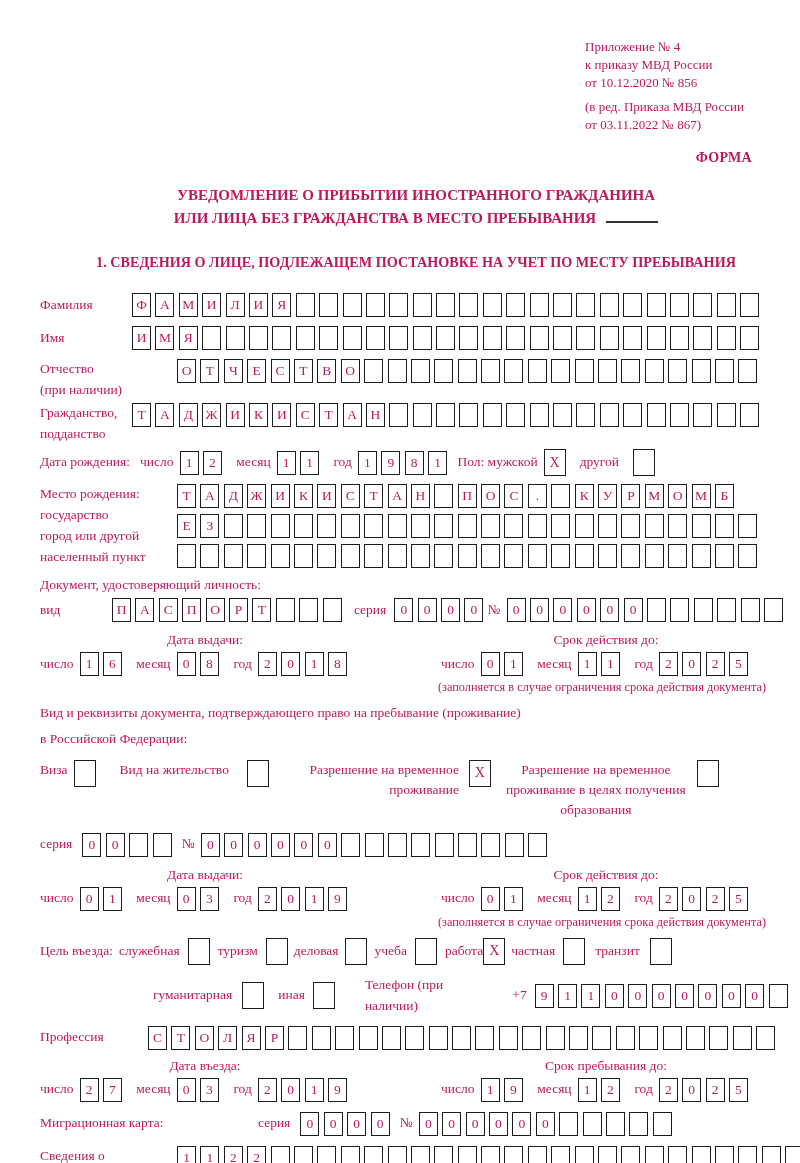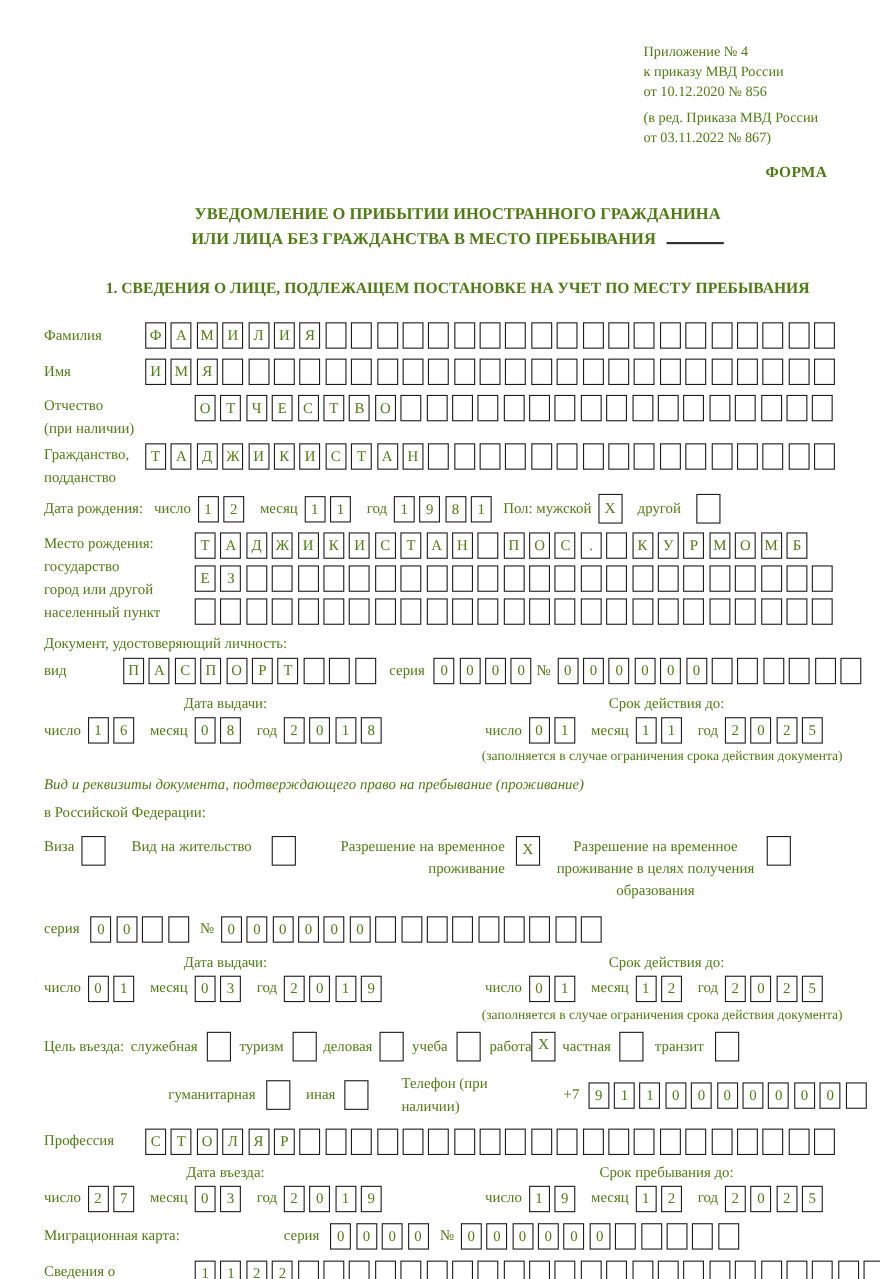--- a/index.html
+++ b/index.html
@@ -1,16 +1,16 @@
 <!DOCTYPE html>
 <html lang="ru"><head>
 <meta charset="utf-8">
 <style>
   html,body{margin:0;padding:0;background:#fff;}
-  .page{width:800px;height:1163px;overflow:hidden;background:#fff;color:#4d7c0f;
+  .page{width:800px;height:1163px;overflow:hidden;background:#fff;color:#be185d;
         font-family:"Liberation Serif","DejaVu Serif",serif;font-size:13.5px;position:relative;}
   .inner{padding:38px 8px 0 40px;}
   
   .appendix{margin-left:545px;line-height:1.4;font-size:13px;}
   .appendix .gap{margin-top:5px;}
   .forma{text-align:right;padding-right:40px;font-weight:bold;font-size:14px;margin-top:16px;letter-spacing:.3px;}
   .title{text-align:center;font-weight:bold;font-size:15px;line-height:1.55;margin-top:18px;}
   .uline{display:inline-block;width:52px;border-bottom:2px solid #333;height:10px;margin-left:10px;}
   .sheading{text-align:center;font-weight:bold;font-size:14.2px;margin-top:24px;}
   
@@ -403,21 +403,21 @@
               <span class="cell">2</span>
               <span class="cell">0</span>
               <span class="cell">2</span>
               <span class="cell">5</span>
             </span>
         </div>
       </div>
     </div>
     <div class="note">(заполняется в случае ограничения срока действия документа)</div>
 
-    <div class="lbl" style="margin-top:8px;font-style:italic;">Вид и реквизиты документа, подтверждающего право на пребывание (проживание)</div>
+    <div class="lbl" style="margin-top:8px;">Вид и реквизиты документа, подтверждающего право на пребывание (проживание)</div>
     <div class="lbl" style="margin-top:5px;">в Российской Федерации:</div>
 
     <div class="permit-row">
       <span class="pitem">
         <span class="lbl">Виза</span>
         <span class="cb g6"></span>
       </span>
       <span class="pitem g24">
         <span class="lbl">Вид на жительство</span>
         <span class="cb g18"></span>
@@ -541,21 +541,21 @@
           <span class="cell">0</span>
           <span class="cell">0</span>
           <span class="cell">0</span>
           <span class="cell">0</span>
           <span class="cell">0</span>
           <span class="cell">0</span>
           <span class="cell"></span>
         </span>
     </div>
 
-    <div class="frow" style="margin-top:9px;">
+    <div class="frow" style="margin-top:9px;gap:16px;">
       <span class="lbl lb92">Профессия</span>
       <span class="cells">
           <span class="cell">С</span>
           <span class="cell">Т</span>
           <span class="cell">О</span>
           <span class="cell">Л</span>
           <span class="cell">Я</span>
           <span class="cell">Р</span>
           <span class="cell"></span>
           <span class="cell"></span>

